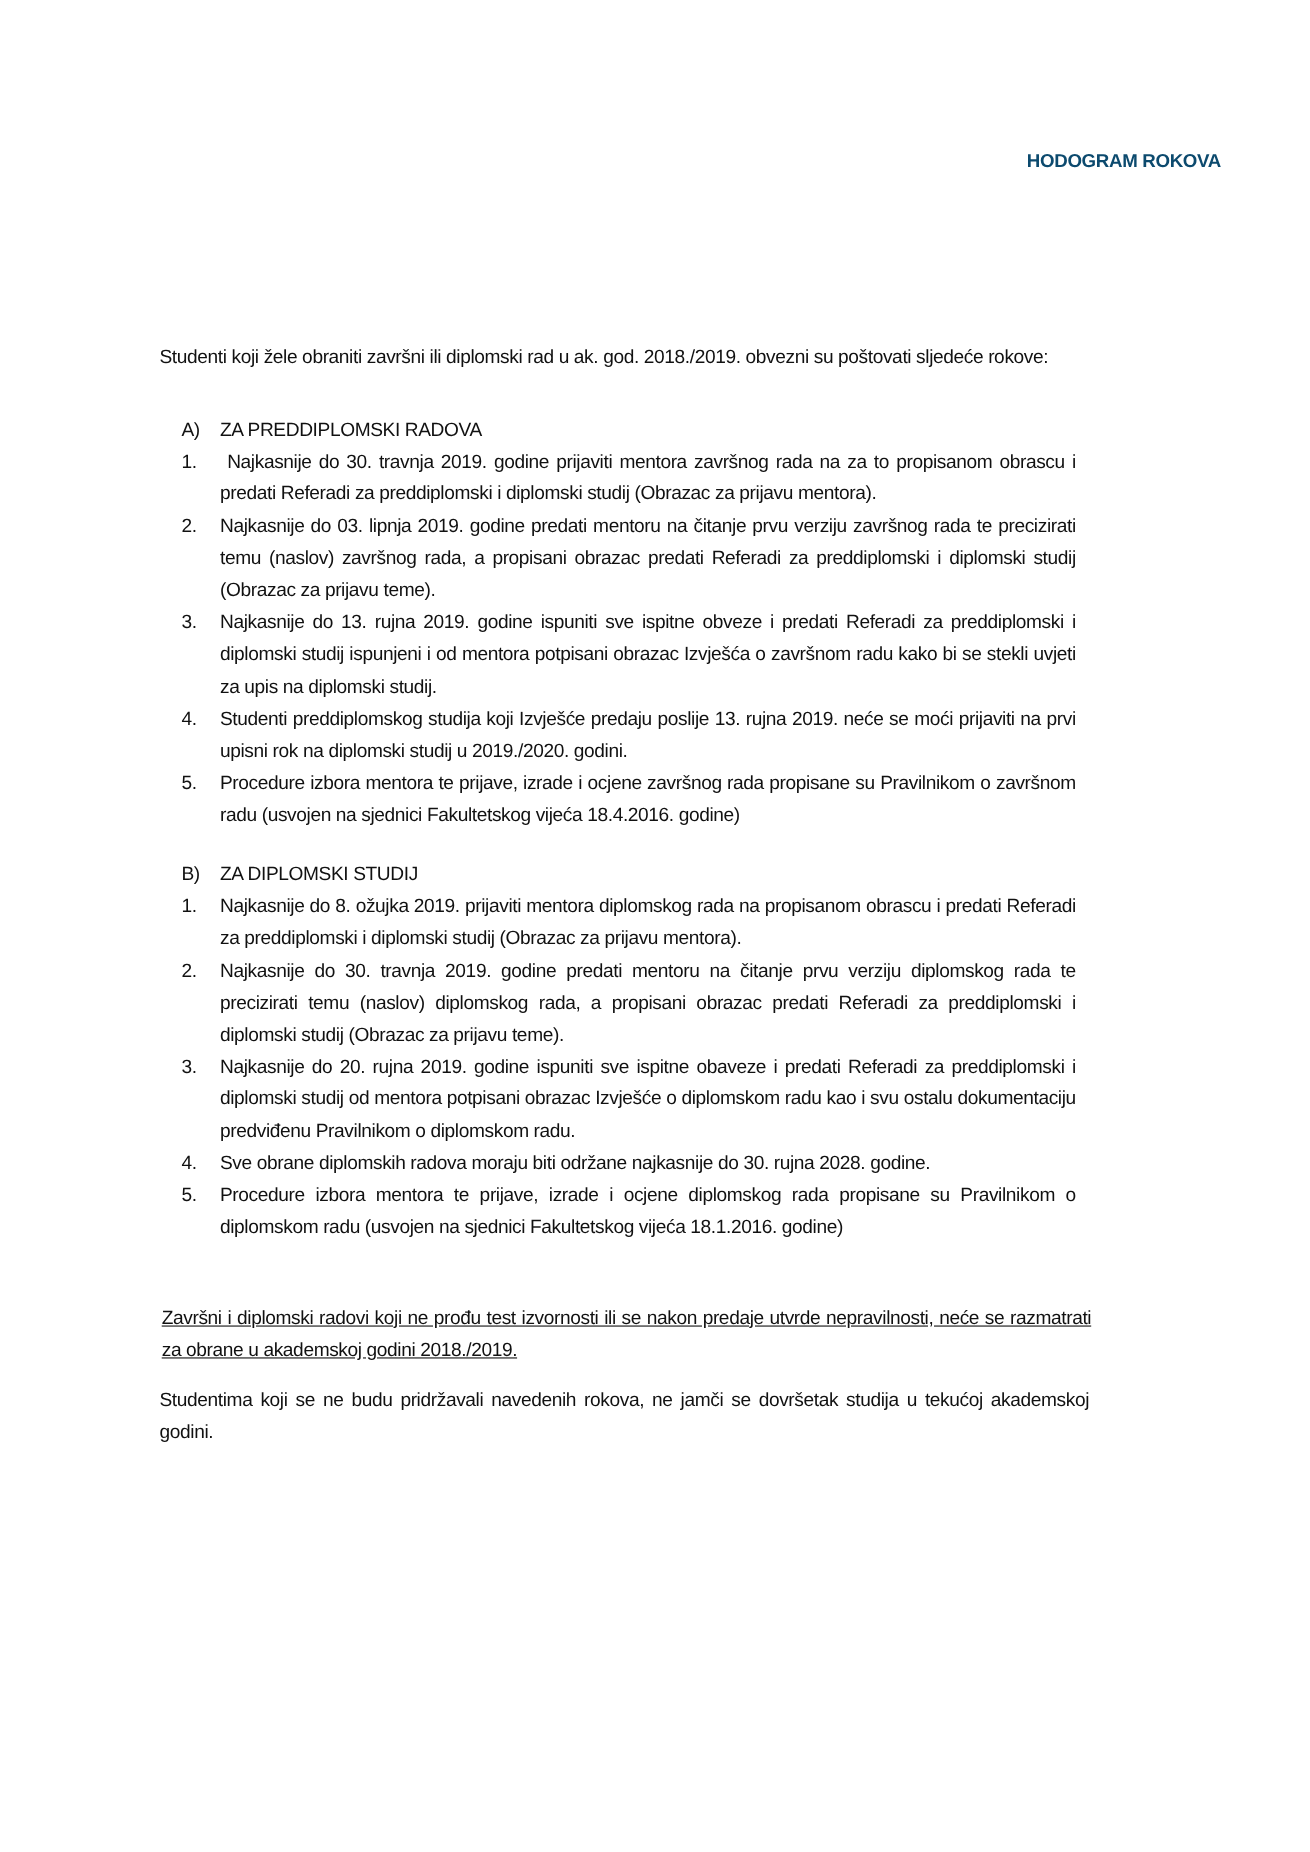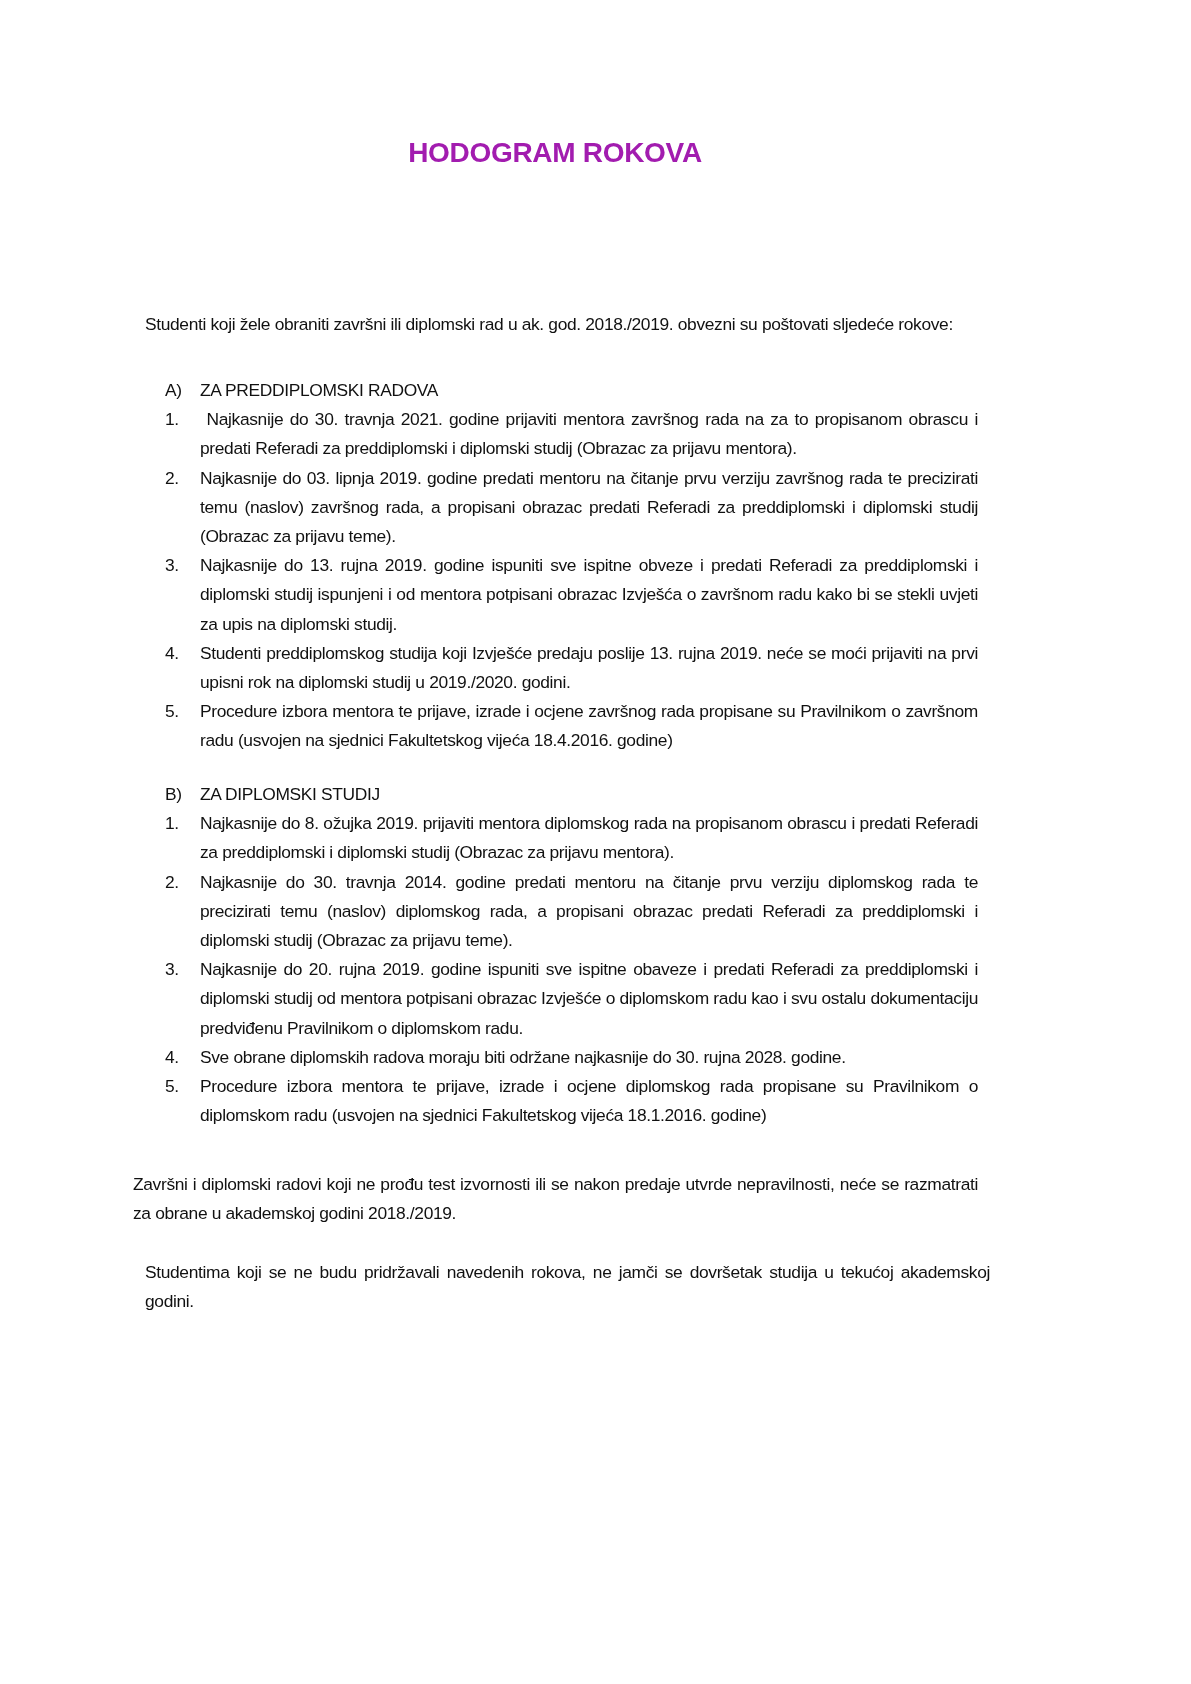--- a/index.html
+++ b/index.html
@@ -19,25 +19,25 @@
       position: absolute;
       left: 0; top: 0;
       width: 1191px;
       height: 1684px;
       background: #ffffff;
     }
     .title {
       position: absolute;
       left: 0;
       width: 1110px;
-      text-align: center;
+      text-align: right;
       font-weight: bold;
-      font-size: 28px;
+      font-size: 17px;
       letter-spacing: -0.3px;
-      color: #a21caf;
+      color: #0c4a6e;
       margin: 0;
     }
     .title-1 { top: 137px; }
     .title-2 { top: 198px; }
 
     .content {
       position: absolute;
       left: 133px;
       width: 845px;
       font-size: 17.4px;
@@ -100,21 +100,21 @@
   <p class="content justify intro" style="margin:12px;">Studenti koji žele obraniti završni ili diplomski rad u ak. god. 2018./2019. obvezni su poštovati sljedeće rokove:</p>
 
   <div class="section section-a">
     <div class="section-heading">
       <span class="marker">A)</span>
       <span>ZA PREDDIPLOMSKI RADOVA</span>
     </div>
     <ol class="list">
       <li class="list-item">
         <span class="num">1.</span>
-        <span class="text" style="white-space:pre-wrap;"> Najkasnije do 30. travnja 2021. godine prijaviti mentora završnog rada na za to propisanom obrascu i predati Referadi za preddiplomski i diplomski studij (Obrazac za prijavu mentora).</span>
+        <span class="text" style="white-space:pre-wrap;"> Najkasnije do 30. travnja 2019. godine prijaviti mentora završnog rada na za to propisanom obrascu i predati Referadi za preddiplomski i diplomski studij (Obrazac za prijavu mentora).</span>
       </li>
       <li class="list-item">
         <span class="num">2.</span>
         <span class="text">Najkasnije do 03. lipnja 2019. godine predati mentoru na čitanje prvu verziju završnog rada te precizirati temu (naslov) završnog rada, a propisani obrazac predati Referadi za preddiplomski i diplomski studij (Obrazac za prijavu teme).</span>
       </li>
       <li class="list-item">
         <span class="num">3.</span>
         <span class="text">Najkasnije do 13. rujna 2019. godine ispuniti sve ispitne obveze i predati Referadi za preddiplomski i diplomski studij ispunjeni i od mentora potpisani obrazac Izvješća o završnom radu kako bi se stekli uvjeti za upis na diplomski studij.</span>
       </li>
       <li class="list-item">
@@ -133,33 +133,33 @@
       <span class="marker">B)</span>
       <span>ZA DIPLOMSKI STUDIJ</span>
     </div>
     <ol class="list">
       <li class="list-item">
         <span class="num">1.</span>
         <span class="text">Najkasnije do 8. ožujka 2019. prijaviti mentora diplomskog rada na propisanom obrascu i predati Referadi za preddiplomski i diplomski studij (Obrazac za prijavu mentora).</span>
       </li>
       <li class="list-item">
         <span class="num">2.</span>
-        <span class="text">Najkasnije do 30. travnja 2014. godine predati mentoru na čitanje prvu verziju diplomskog rada te precizirati temu (naslov) diplomskog rada, a propisani obrazac predati Referadi za preddiplomski i diplomski studij (Obrazac za prijavu teme).</span>
+        <span class="text">Najkasnije do 30. travnja 2019. godine predati mentoru na čitanje prvu verziju diplomskog rada te precizirati temu (naslov) diplomskog rada, a propisani obrazac predati Referadi za preddiplomski i diplomski studij (Obrazac za prijavu teme).</span>
       </li>
       <li class="list-item">
         <span class="num">3.</span>
         <span class="text">Najkasnije do 20. rujna 2019. godine ispuniti sve ispitne obaveze i predati Referadi za preddiplomski i diplomski studij od mentora potpisani obrazac Izvješće o diplomskom radu kao i svu ostalu dokumentaciju predviđenu Pravilnikom o diplomskom radu.</span>
       </li>
       <li class="list-item">
         <span class="num">4.</span>
         <span class="text">Sve obrane diplomskih radova moraju biti održane najkasnije do 30. rujna 2028. godine.</span>
       </li>
       <li class="list-item">
         <span class="num">5.</span>
         <span class="text">Procedure izbora mentora te prijave, izrade i ocjene diplomskog rada propisane su Pravilnikom o diplomskom radu (usvojen na sjednici Fakultetskog vijeća 18.1.2016. godine)</span>
       </li>
     </ol>
   </div>
 
-  <p class="content justify outro-1" style="margin:0;">Završni i diplomski radovi koji ne prođu test izvornosti ili se nakon predaje utvrde nepravilnosti, neće se razmatrati za obrane u akademskoj godini 2018./2019.</p>
+  <p class="content justify outro-1" style="margin:14px;text-decoration:underline;">Završni i diplomski radovi koji ne prođu test izvornosti ili se nakon predaje utvrde nepravilnosti, neće se razmatrati za obrane u akademskoj godini 2018./2019.</p>
   <p class="content justify outro-2" style="margin:12px;">Studentima koji se ne budu pridržavali navedenih rokova, ne jamči se dovršetak studija u tekućoj akademskoj godini.</p>
 
 </div>
 
 </body></html>

